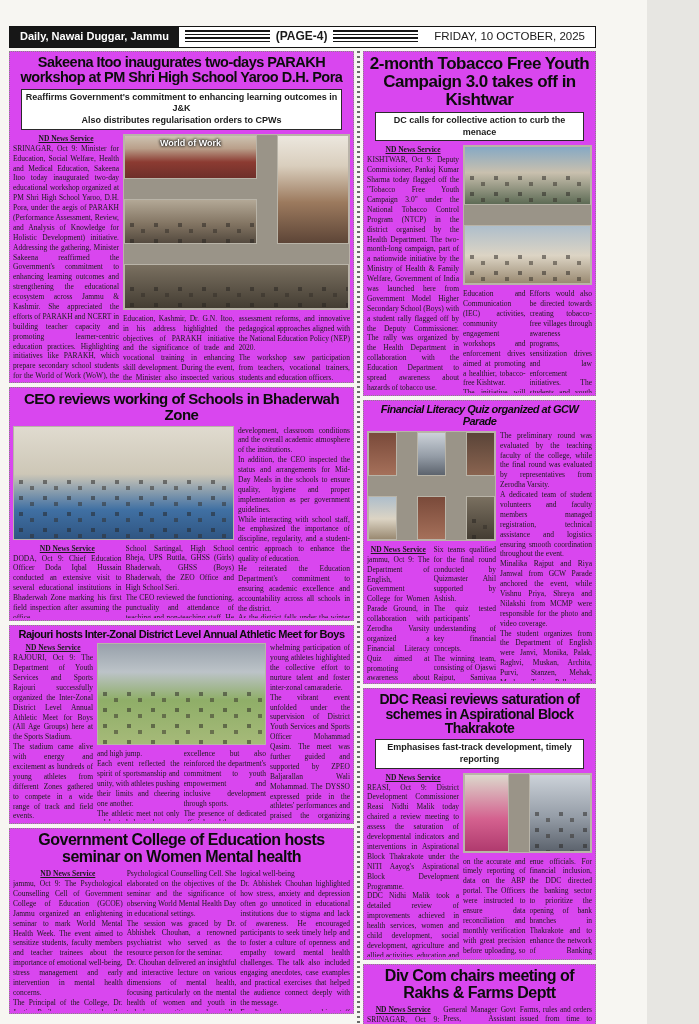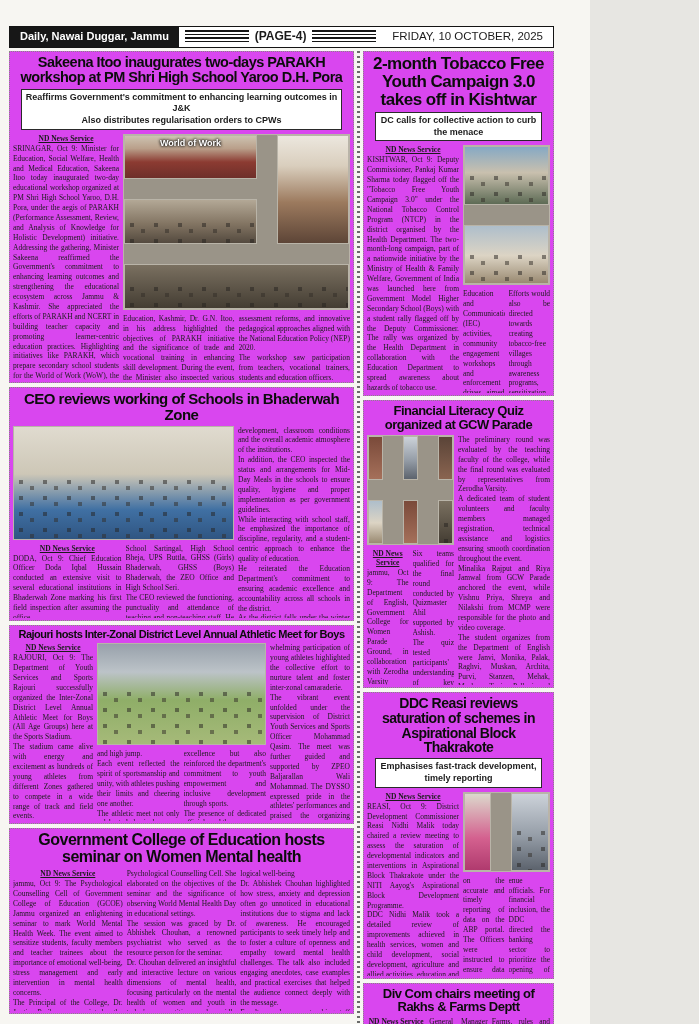--- a/index.html
+++ b/index.html
@@ -1,38 +1,38 @@
 <!DOCTYPE html>
 <html><head>
 <meta charset="utf-8">
 <style>
   html,body{margin:0;padding:0;background:#e7e6e2;}
-  .page{position:relative;width:590px;height:1024px;background:#f7f6f2;font-family:"Liberation Serif",serif;color:#1b1b1b;overflow:hidden;box-sizing:border-box;padding:26px 36px 10px 9px;}
+  .page{position:relative;width:647px;height:1024px;background:#f7f6f2;font-family:"Liberation Serif",serif;color:#1b1b1b;overflow:hidden;box-sizing:border-box;padding:26px 51px 10px 9px;}
   
   .topbar{display:flex;align-items:stretch;height:20px;border:1px solid #141414;background:#fff;margin-bottom:3px;}
   .mast{background:#171717;color:#fff;font-family:"Liberation Sans",sans-serif;font-weight:bold;font-size:11px;line-height:18px;padding:0 10px;white-space:nowrap;}
   .stripes{flex:1;margin:3px 6px;background:repeating-linear-gradient(to bottom,#141414 0 1.6px,transparent 1.6px 3.6px);}
   .plabel{font-family:"Liberation Sans",sans-serif;font-weight:bold;font-size:12px;line-height:18px;white-space:nowrap;}
   .pdate{font-family:"Liberation Sans",sans-serif;font-weight:normal;font-size:11.5px;line-height:18px;padding:0 10px;white-space:nowrap;}
   
   .main{display:flex;align-items:stretch;}
   .col-left{width:345px;}
   .vdiv{width:3px;margin:0 3px;background:repeating-linear-gradient(to bottom,#6a6a6a 0 2px,transparent 2px 5px);}
   .col-right{flex:1;min-width:0;}
   
   .story{border:1px dotted #8a8a84;padding:2px 3px;margin-bottom:4px;background:#d946ef;box-sizing:border-box;}
   .headline{font-family:"Liberation Sans",sans-serif;font-weight:bold;color:#0c0c0c;text-align:center;letter-spacing:-0.5px;line-height:1.06;margin:1px 0 3px 0;}
   .h-a1{font-size:14.5px;}
   .h-a2{font-size:15px;}
   .h-a3{font-size:11px;}
   .h-a4{font-size:16px;}
   .h-a5{font-size:17px;}
-  .h-a6{font-size:13px;}
+  .h-a6{font-size:11px;font-style:italic;}
   .h-a7{font-size:14px;}
-  .h-a8{font-size:13px;}
+  .h-a8{font-size:16px;}
   .subbox{border:1px solid #2a2a2a;background:#fff;text-align:center;font-family:"Liberation Sans",sans-serif;font-weight:bold;font-size:9px;line-height:1.3;padding:2px 3px;margin:0 8px 4px 8px;}
   .byline{font-weight:bold;font-size:7.5px;text-align:center;text-decoration:underline;margin-bottom:1px;}
   .grid{display:grid;gap:4px;overflow:hidden;}
   .txt{font-size:7.5px;line-height:1.32;text-align:justify;overflow:hidden;white-space:pre-line;}
   .colbox{overflow:hidden;}
   
   .g-a1{grid-template-columns:106px 1fr 1fr;grid-template-rows:176px 1fr;height:246px;}
   .g-a1 .c1{grid-row:1/3;}
   .g-a1 .pharea{grid-column:2/4;grid-row:1;}
   .g-a2{grid-template-columns:1fr 1fr 112px;grid-template-rows:114px 1fr;height:192px;}

